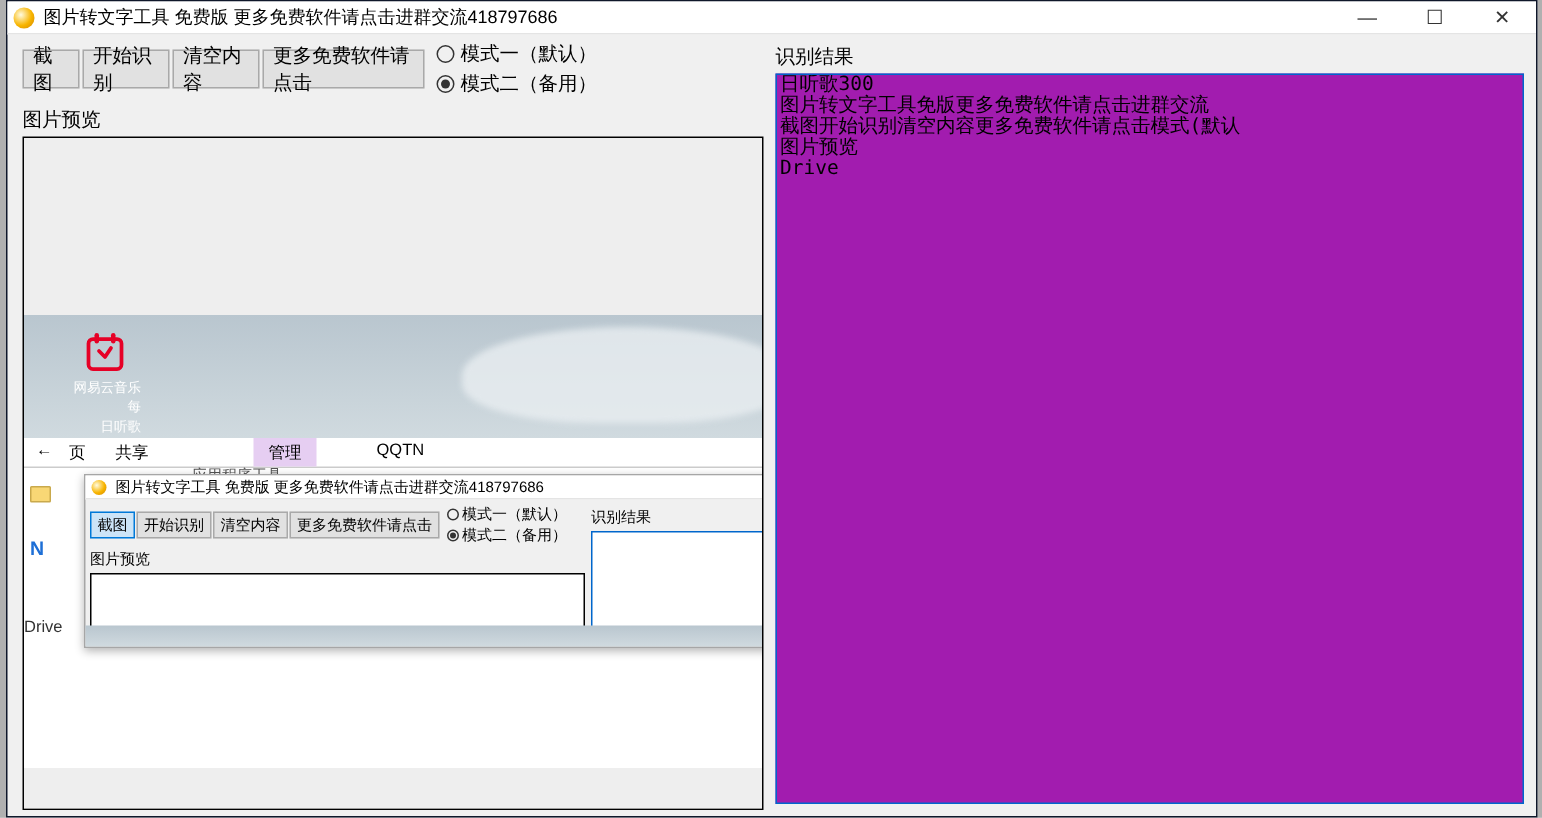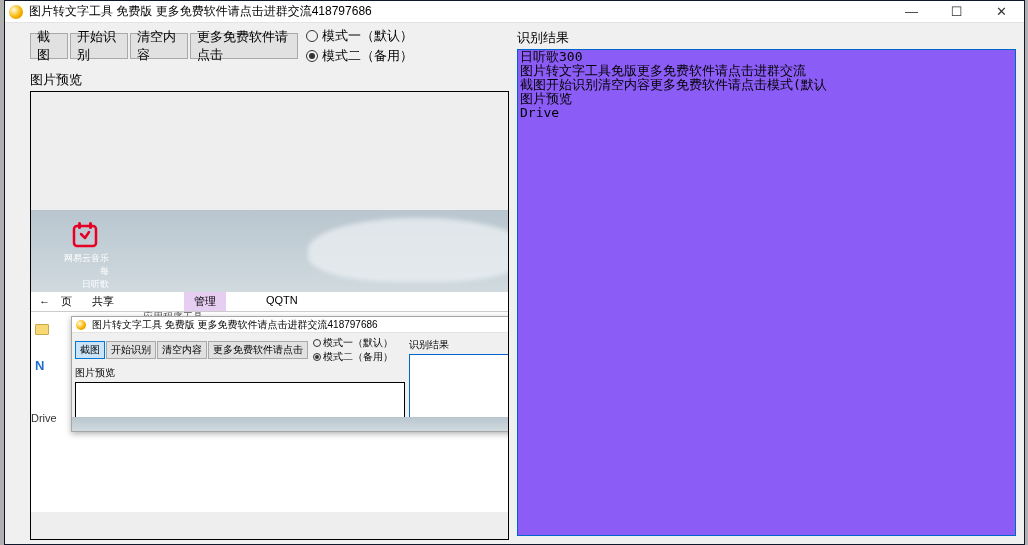--- a/index.html
+++ b/index.html
@@ -6,39 +6,39 @@
   html, body { width: 1028px; height: 545px; overflow: hidden; background: #b0b0b0; }
 
   .window { position: absolute; left: 4px; top: 0; width: 1021px; height: 545px; background: #f0f0f0; border: 1px solid #0f172a; display: flex; flex-direction: column; }
 
   .titlebar { height: 22px; background: #fff; display: flex; align-items: center; padding-left: 4px; font-size: 12px; border-bottom: 1px solid #e4e4e4; }
   .tb-icon { width: 14px; height: 14px; border-radius: 50%; background: radial-gradient(circle at 35% 35%, #fffbe0, #f8b500 55%, #d08400); margin-right: 6px; }
   .tb-btns { margin-left: auto; display: flex; }
   .tb-btn { width: 45px; height: 22px; display: flex; align-items: center; justify-content: center; font-size: 13px; color: #333; }
 
   .body { flex: 1; display: flex; }
-  .left-panel { width: 508px; display: flex; flex-direction: column; padding: 4px 4px 4px 25px; }
+  .left-panel { width: 508px; display: flex; flex-direction: column; padding: 4px 4px 4px 10px; }
   .right-panel { flex: 1; display: flex; flex-direction: column; padding: 4px 8px 8px 4px; }
 
   .toolbar-row { display: flex; align-items: center; gap: 2px; margin-bottom: 4px; }
   .wbtn { height: 26px; display: inline-flex; align-items: center; justify-content: center; padding: 0 6px; font-size: 13px; background: #e1e1e1; border: 1px solid #a9a9a9; cursor: pointer; }
   .wbtn.b-lg { width: 108px; }
   .wbtn.b-md { width: 58px; }
   .wbtn.b-sm { width: 38px; }
 
   .radio-col { display: flex; flex-direction: column; gap: 2px; margin-left: 6px; font-size: 13px; }
   .radio-row { display: flex; align-items: center; gap: 4px; }
   .radio-outer { width: 12px; height: 12px; border: 1px solid #333; border-radius: 50%; display: inline-flex; align-items: center; justify-content: center; }
   .radio-dot { width: 6px; height: 6px; background: #333; border-radius: 50%; }
 
   .section-label { font-size: 13px; margin: 2px 0 2px 0; }
 
   .preview-box { flex: 1; border: 1px solid #000; background: #fff; overflow: hidden; position: relative; }
 
-  .result-box { flex: 1; border: 1px solid #0066cc; background: #8b5cf6; font-family: SimSun, monospace; font-size: 13px; line-height: 14px; padding: 0 2px; white-space: pre; overflow: hidden; }
+  .result-box { flex: 1; border: 1px solid #0066cc; background: #a21caf; font-family: SimSun, monospace; font-size: 13px; line-height: 14px; padding: 0 2px; white-space: pre; overflow: hidden; }
 
   
   .shot-bg { position: absolute; inset: 0; background: #eee; }
   .sky { position: absolute; left: 0; top: 118px; width: 100%; height: 82px; background: linear-gradient(#b9c6cf, #d0dadf); overflow: hidden; }
   .cloud { position: absolute; right: -20px; top: 8px; width: 220px; height: 64px; background: #e9eef1; border-radius: 50% 50% 40% 40%; filter: blur(2px); opacity: .8; }
   .app-icon { position: absolute; left: 30px; top: 128px; width: 48px; text-align: right; color: #fff; font-size: 9px; }
   .app-icon svg { display: block; margin: 0 auto 2px; }
   .ground { position: absolute; left: 0; top: 200px; width: 100%; height: 220px; background: #fff; }
   .tabstrip { position: absolute; left: 0; top: 200px; width: 100%; height: 20px; display: flex; font-size: 11px; border-bottom: 1px solid #ccc; }
   .tabstrip .t { padding: 2px 10px; }

